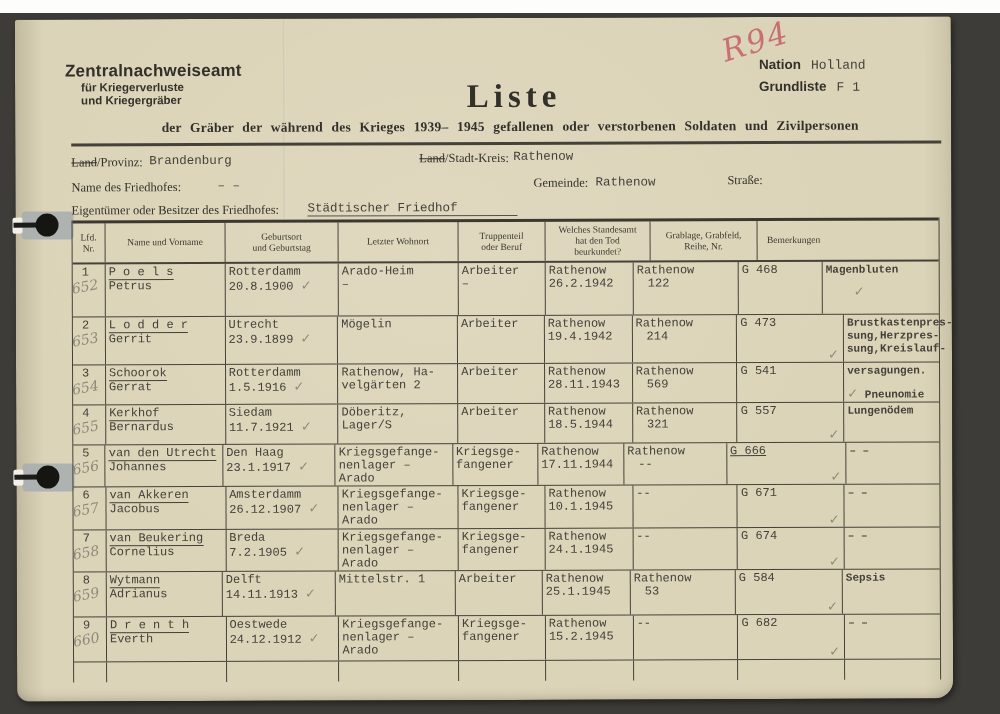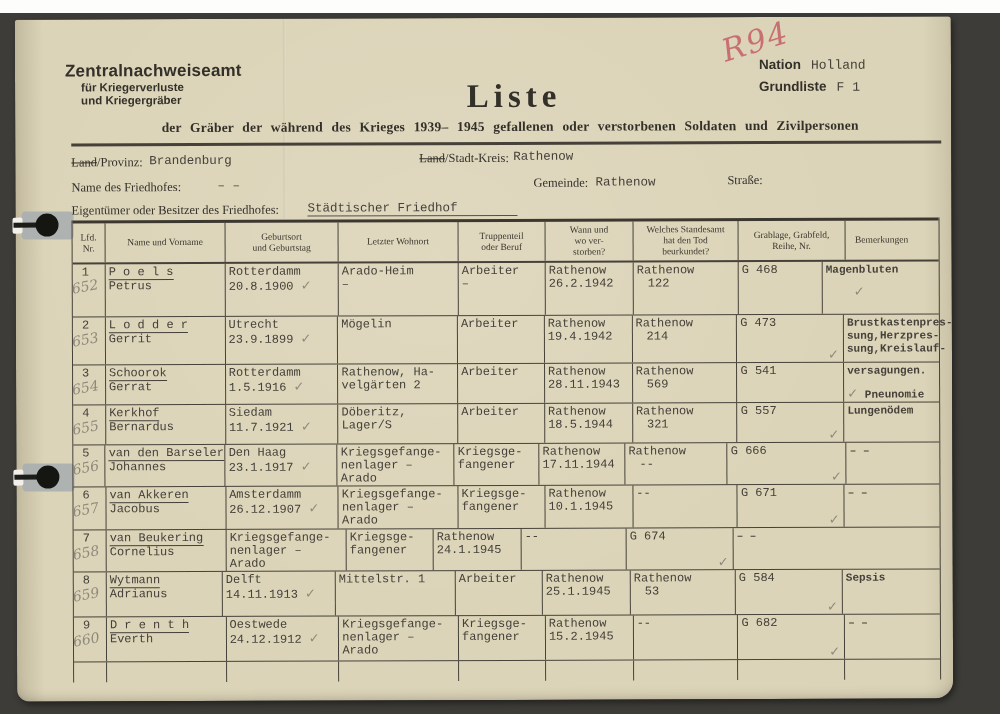--- a/index.html
+++ b/index.html
@@ -130,23 +130,20 @@
     <div class="gtable" id="grave-table">
         <div class="hrow">
           <div class="hcell" style="width: 33px;">Lfd.
 Nr.</div>
           <div class="hcell" style="width: 120px;">Name und Vorname</div>
           <div class="hcell" style="width: 113px;">Geburtsort
 und Geburtstag</div>
           <div class="hcell" style="width: 120px;">Letzter Wohnort</div>
           <div class="hcell" style="width: 87px;">Truppenteil
 oder Beruf</div>
-          <div class="hcell" style="width: 88px;">Wann und
-wo ver-
-storben?</div>
           <div class="hcell" style="width: 105px;">Welches Standesamt
 hat den Tod
 beurkundet?</div>
           <div class="hcell" style="width: 107px;">Grablage, Grabfeld,
 Reihe, Nr.</div>
           <div class="hcell" style="width: 72px;">Bemerkungen</div>
         </div>
         <div class="trow" style="height: 53px;">
           <div class="cell typed" style="width: 33px;">
             <div class="nr-num">1</div>
@@ -292,21 +289,21 @@
           <div class="cell typed" style="width: 95px;">
             <div class="bem">Lungenödem</div>
           </div>
         </div>
         <div class="trow" style="height: 42px;">
           <div class="cell typed" style="width: 33px;">
             <div class="nr-num">5</div>
             <div class="pencil pencil-nr">656</div>
           </div>
           <div class="cell typed" style="width: 120px;">
-            <div><span class="surname">van den Barseler</span></div>
+            <div><span class="surname">van den Utrecht</span></div>
             <div>Johannes</div>
           </div>
           <div class="cell typed" style="width: 115px;">
             <div>Den Haag</div>
             <div class="dline">23.1.1917 <span class="tick">✓</span></div>
           </div>
           <div class="cell typed" style="width: 120px;">
             <div>Kriegsgefange-</div>
             <div>nenlager –</div>
             <div>Arado</div>
@@ -316,21 +313,21 @@
             <div>fangener</div>
           </div>
           <div class="cell typed" style="width: 88px;">
             <div>Rathenow</div>
             <div>17.11.1944</div>
           </div>
           <div class="cell typed" style="width: 105px;">
             <div>Rathenow</div>
             <div class="indent">--</div>
           </div>
-          <div class="cell typed" style="width: 122px;">
+          <div class="cell typed" style="width: 122px; text-decoration: underline;">
             <div>G 666</div>
             <span class="tick tick-grab">✓</span>
           </div>
           <div class="cell typed" style="width: 95px;">
             <div class="bem">– –</div>
           </div>
         </div>
         <div class="trow" style="height: 43px;">
           <div class="cell typed" style="width: 33px;">
             <div class="nr-num">6</div>
@@ -369,20 +366,24 @@
           </div>
         </div>
         <div class="trow" style="height: 42px;">
           <div class="cell typed" style="width: 33px;">
             <div class="nr-num">7</div>
             <div class="pencil pencil-nr">658</div>
           </div>
           <div class="cell typed" style="width: 120px;">
             <div><span class="surname">van Beukering</span></div>
             <div>Cornelius</div>
+          </div>
+          <div class="cell typed" style="width: 113px;">
+            <div>Breda</div>
+            <div class="dline">7.2.1905 <span class="tick">✓</span></div>
           </div>
           <div class="cell typed" style="width: 120px;">
             <div>Kriegsgefange-</div>
             <div>nenlager –</div>
             <div>Arado</div>
           </div>
           <div class="cell typed" style="width: 87px;">
             <div>Kriegsge-</div>
             <div>fangener</div>
           </div>

